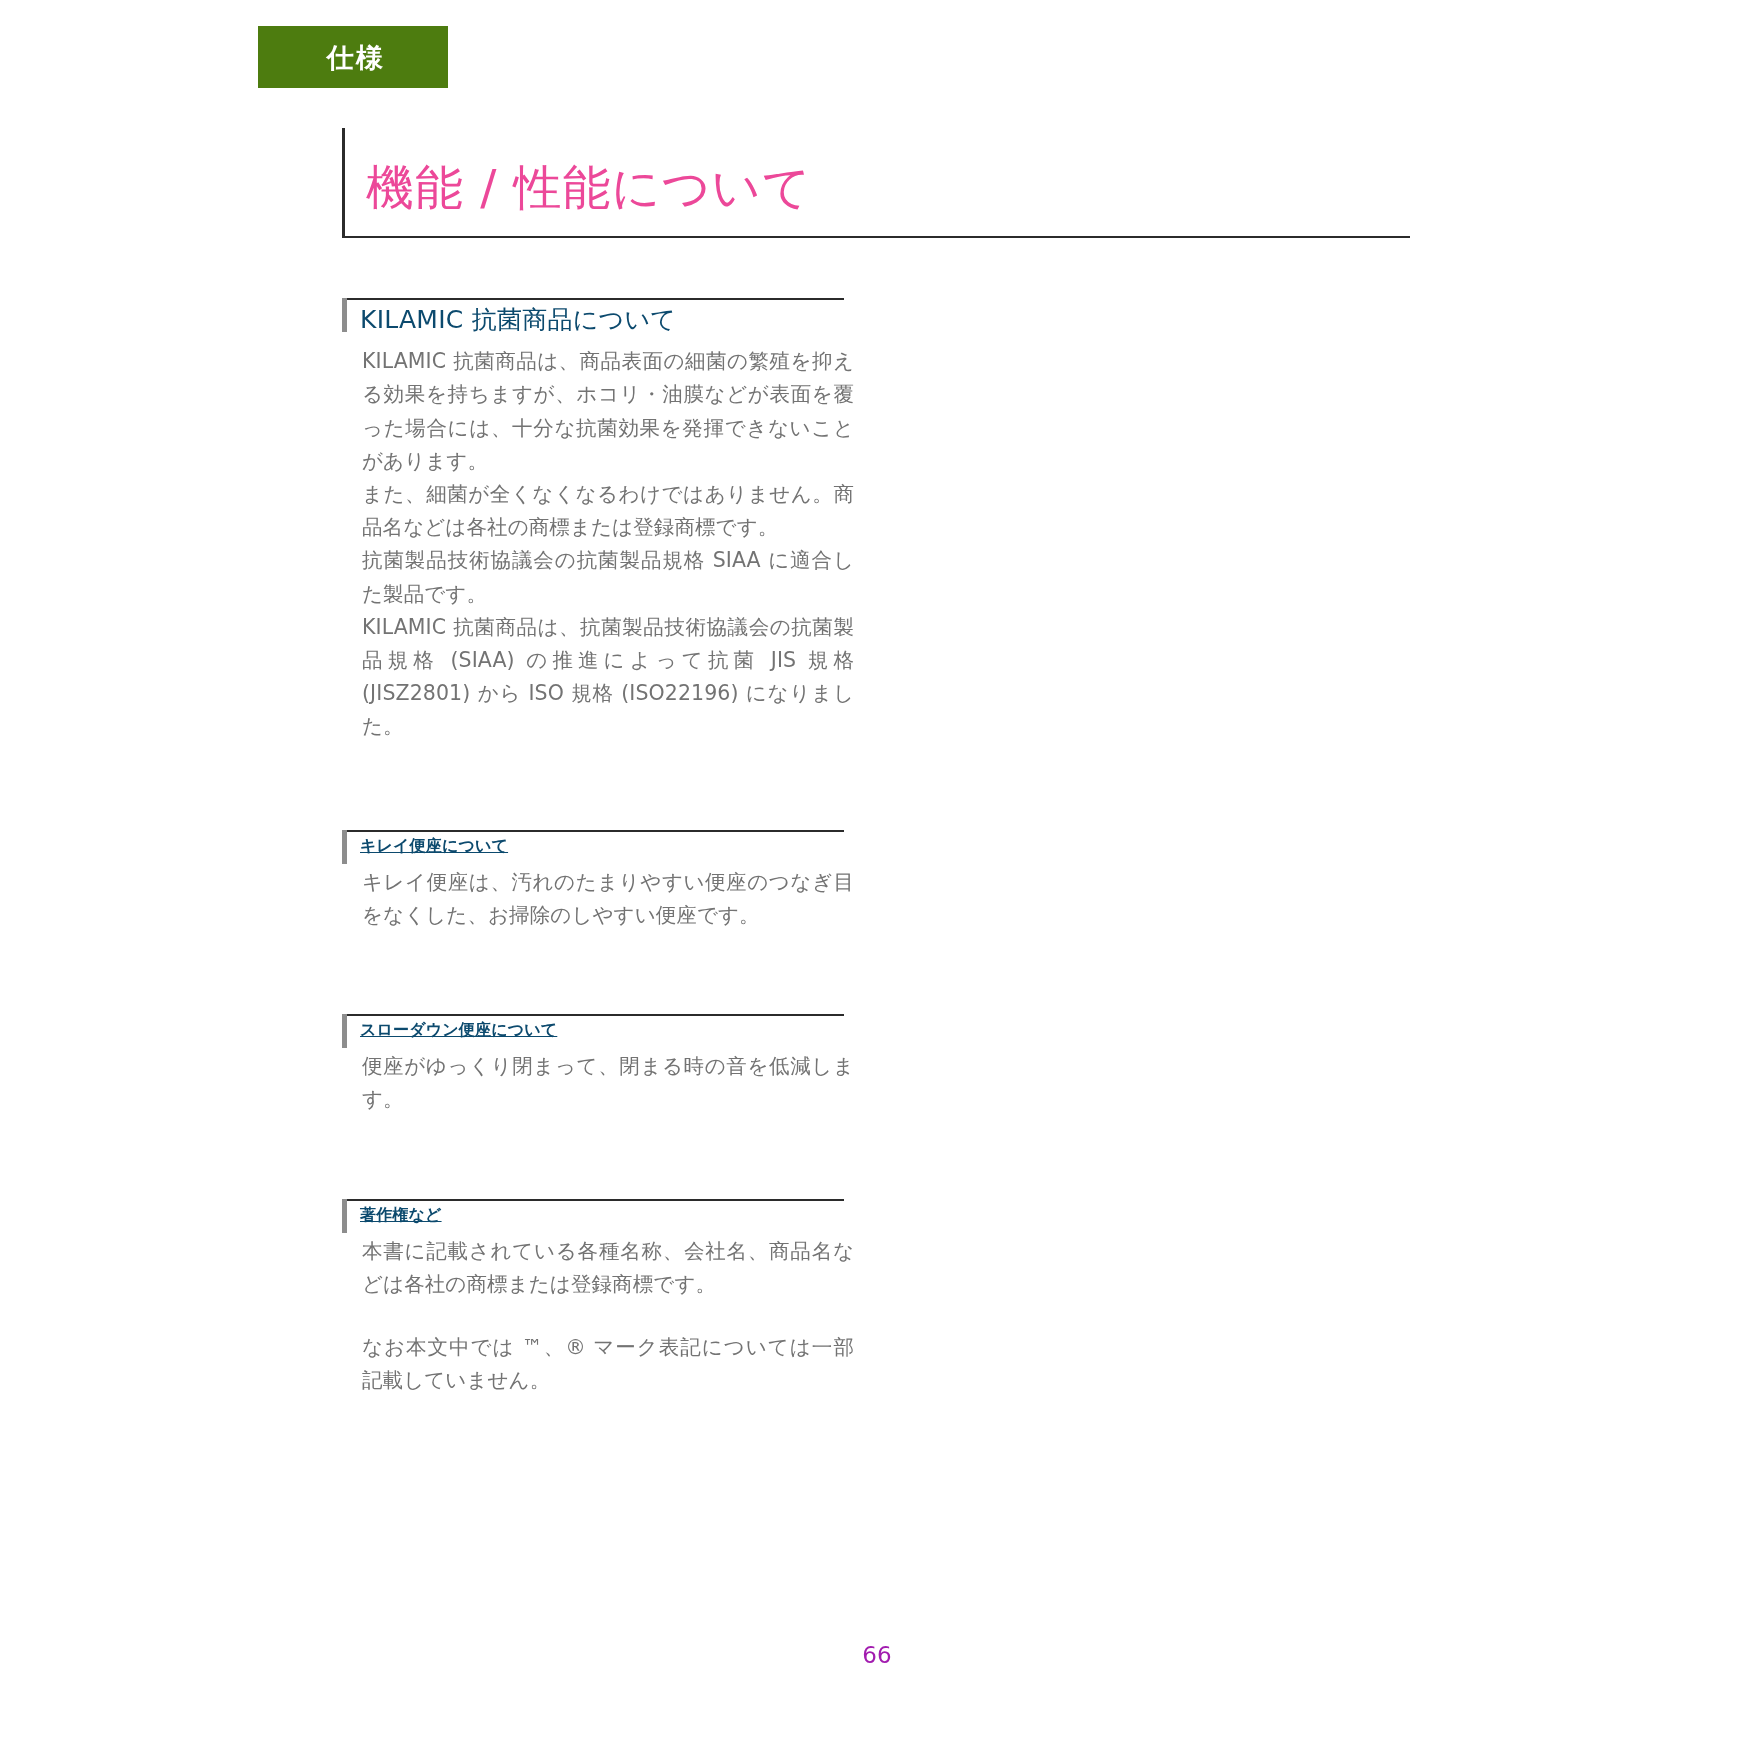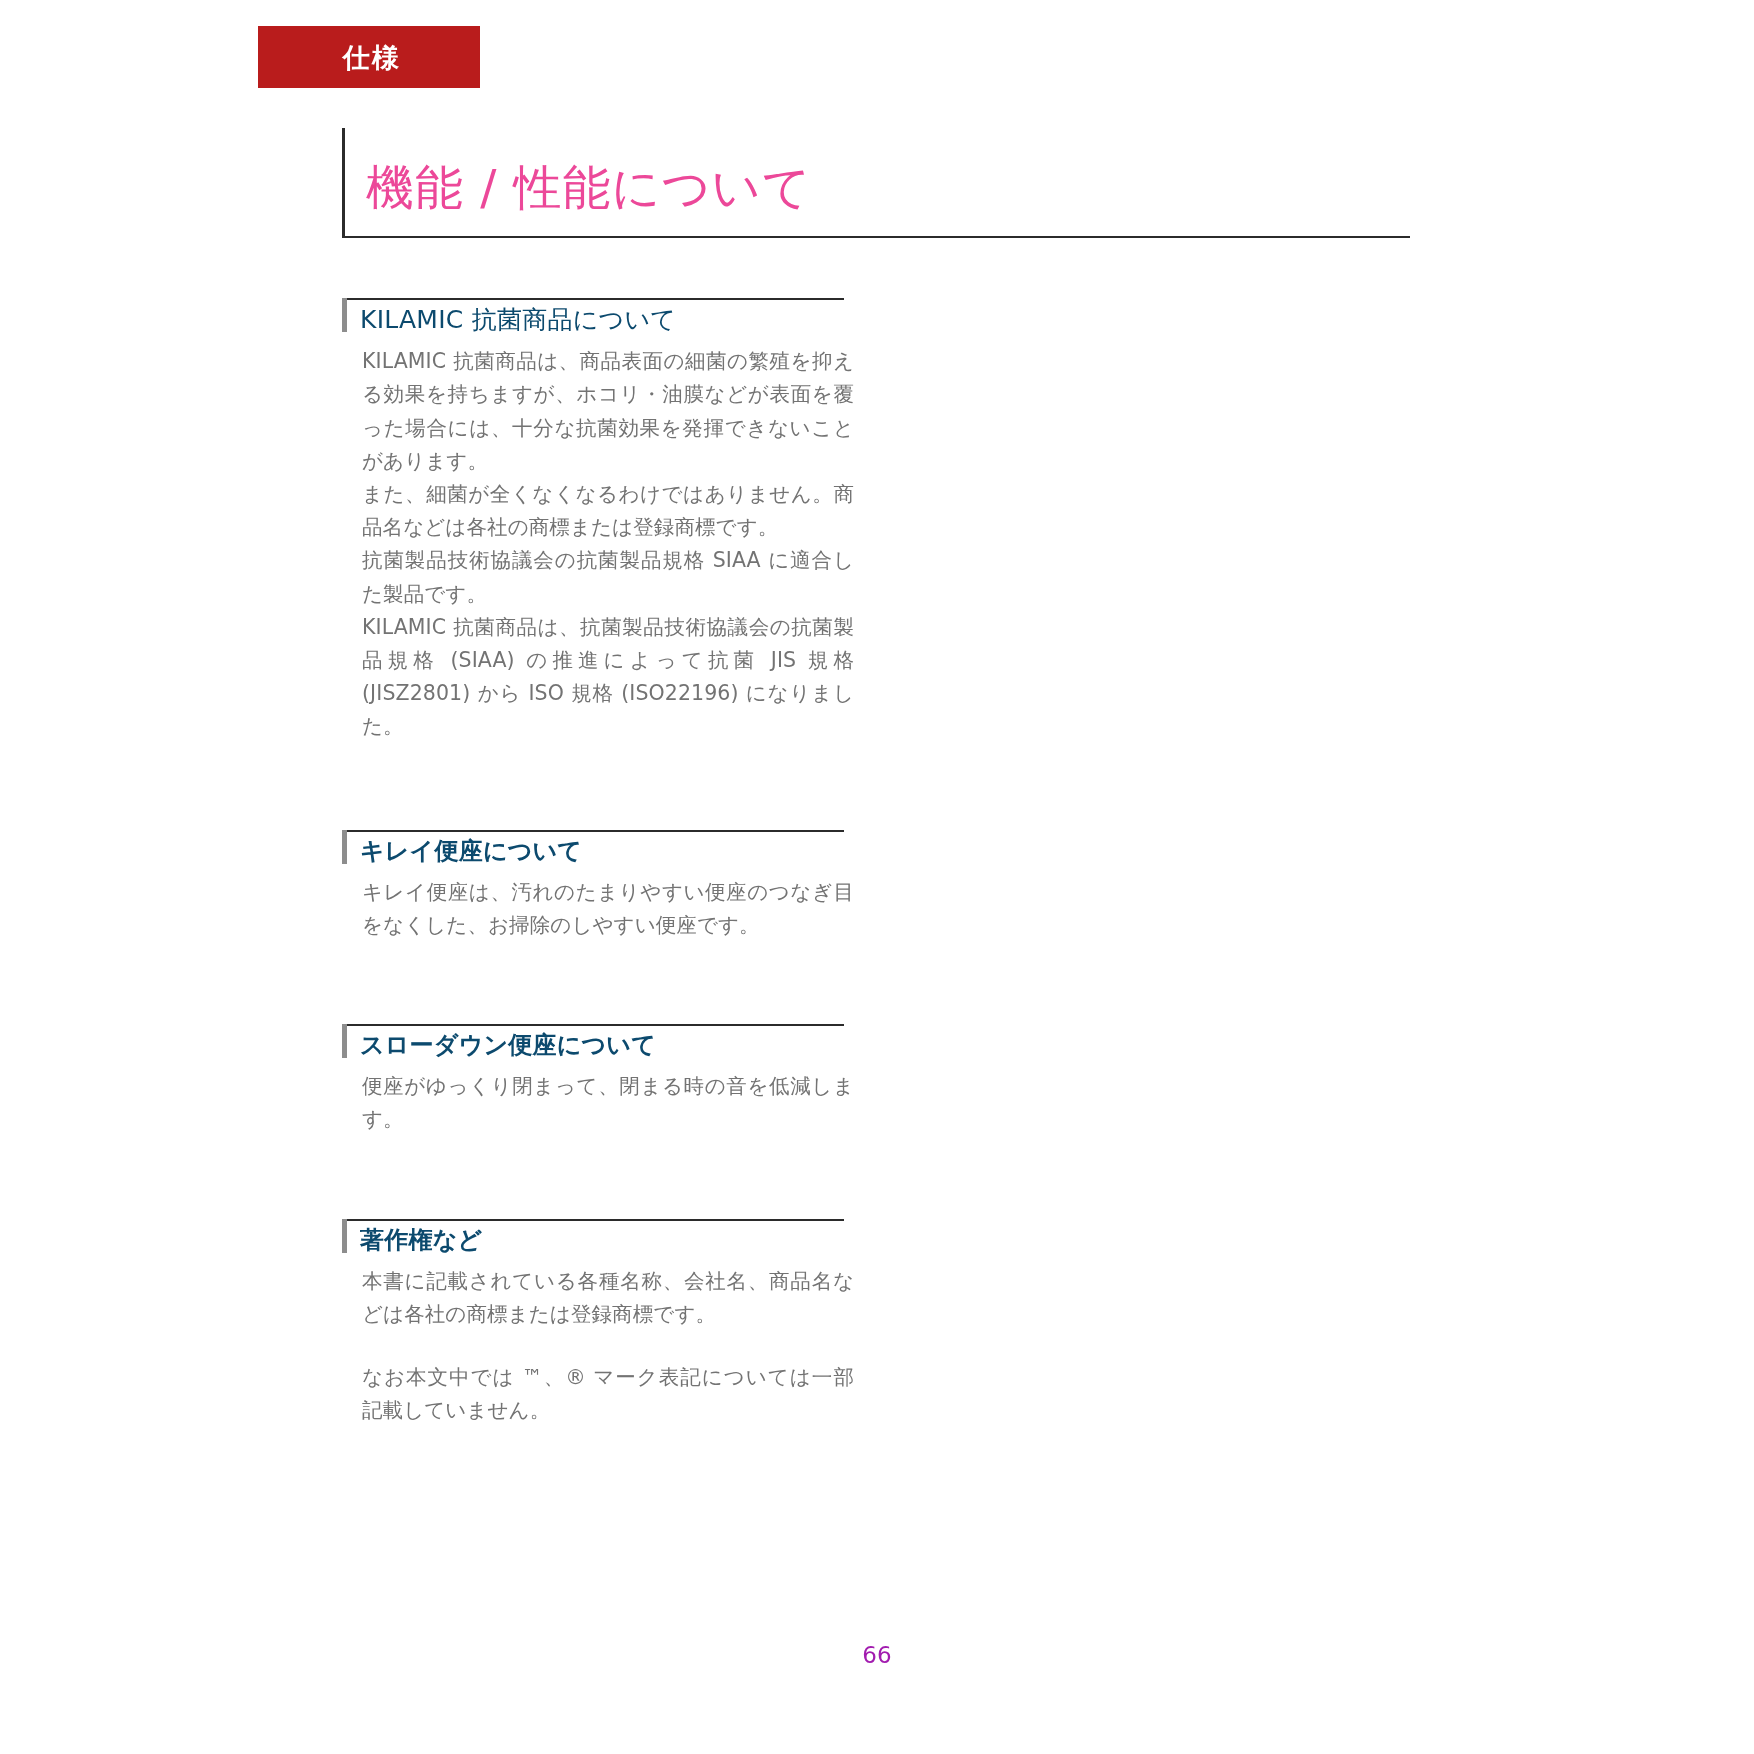--- a/index.html
+++ b/index.html
@@ -20,23 +20,23 @@
     left: 0; top: 0;
     width: 1754px;
     height: 1754px;
   }
 
   
   .tab {
     position: absolute;
     left: 258px;
     top: 26px;
-    width: 222px;
+    width: 190px;
     height: 62px;
-    background: #b91c1c;
+    background: #4d7c0f;
     color: #ffffff;
     display: flex;
     align-items: center;
     justify-content: center;
     letter-spacing: 0.14em;
   }
   .tab-label {
     font-size: 27px;
     font-weight: bold;
     line-height: 1;
@@ -112,21 +112,22 @@
     padding-top: 6px;
     font-size: 25px;
     font-weight: normal;
     line-height: 1.25;
     letter-spacing: 0.01em;
     color: #0c4a6e;
     white-space: nowrap;
   }
   .block-head h2.bold {
     font-weight: bold;
-    font-size: 24px;
+    font-size: 16px;
+    text-decoration: underline;
   }
 
   .block-body {
     padding-left: 20px;
     padding-right: 0;
   }
   .block-body p {
     margin: 0;
     font-size: 20.5px;
     line-height: 1.62;

